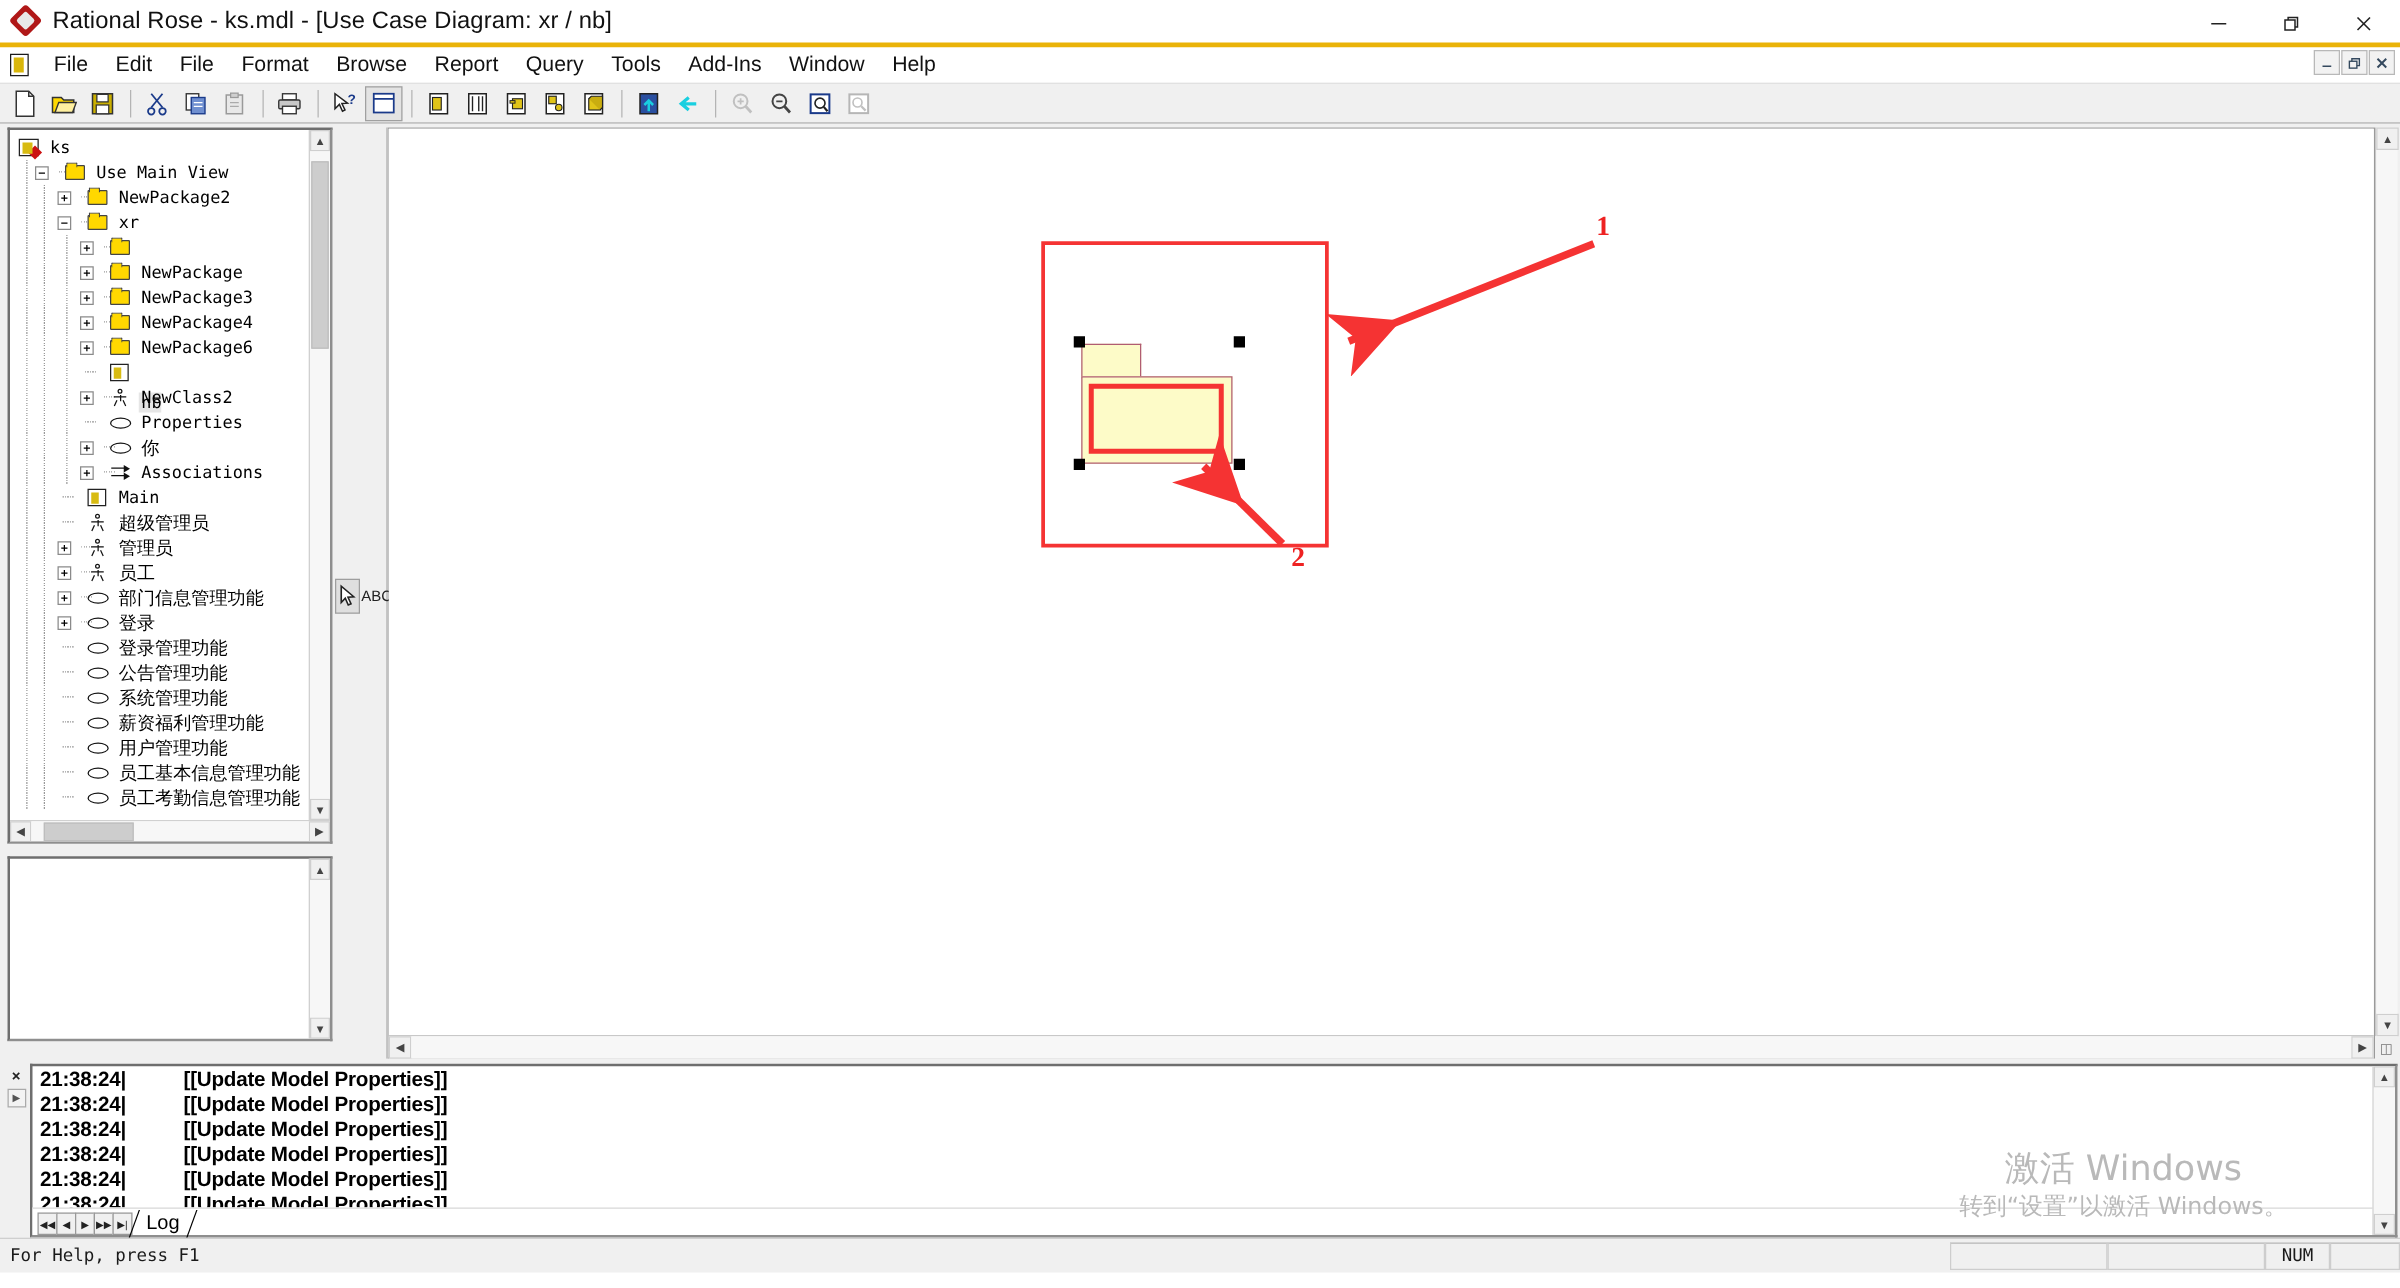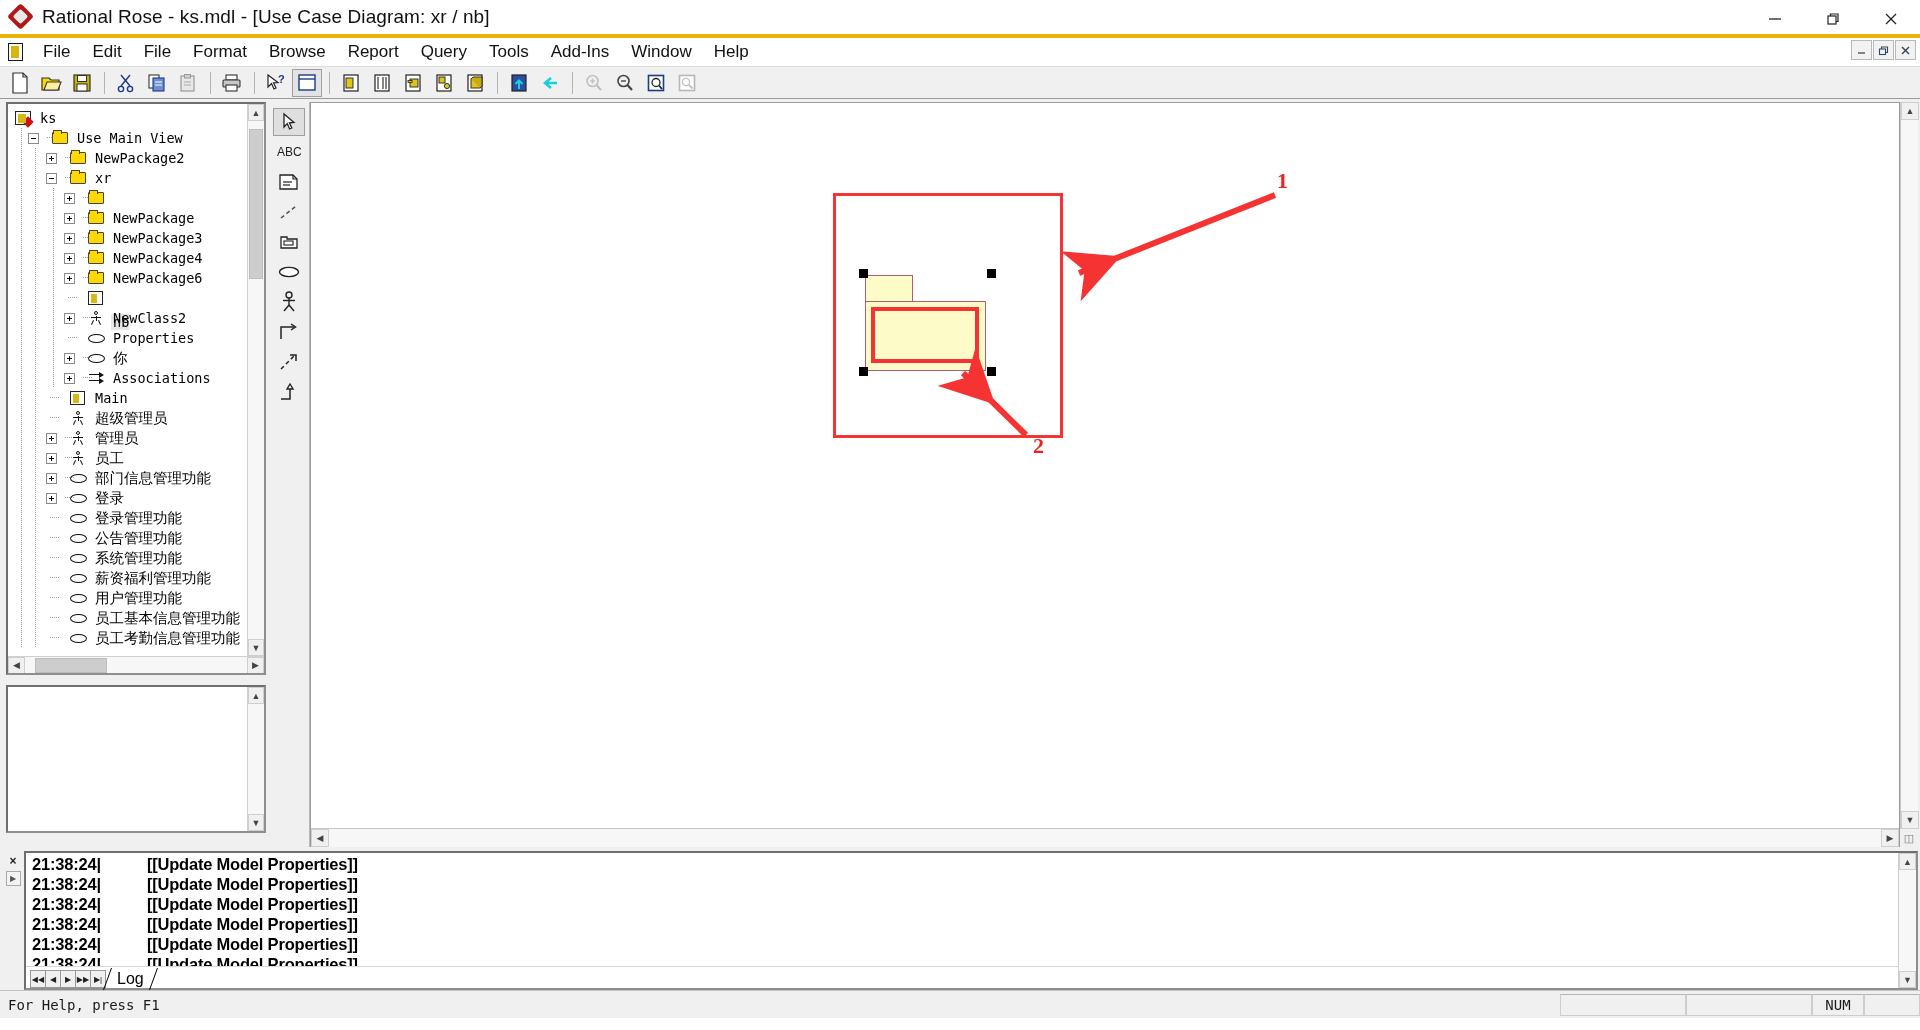--- a/index.html
+++ b/index.html
@@ -317,21 +317,21 @@
     padding-right: 2px;
     position: relative;
   }
   #diagbody { flex: 1; display: flex; min-height: 0; }
   
   #palette {
     width: 42px;
     background: #f0f0f0;
     border-right: 1px solid #b8b8b8;
     padding-top: 6px;
-    display: flex; flex-direction: column; align-items: center;
+    display: flex; align-items: center;
   }
   #palette .ptool {
     width: 32px; height: 28px; margin-bottom: 2px;
     display: flex; align-items: center; justify-content: center;
     position: relative;
   }
   #palette .ptool.active {
     background: #dfdfdf; border: 1px solid #9e9e9e;
   }
   #palette .ptool svg { display:block; }
@@ -1320,20 +1320,24 @@
       <div class="navbtn">▶▶</div>
       <div class="navbtn">▶|</div>
       <div class="tablabel">Log</div>
     </div>
     <div id="log-vsb">
       <div class="sb-arrow">▲</div>
       <div class="sb-track"></div>
       <div class="sb-arrow">▼</div>
     </div>
   </div>
+  <div id="watermark">
+    <div class="wm1">激活 Windows</div>
+    <div class="wm2">转到“设置”以激活 Windows。</div>
+  </div>
 </div>
 
 <div id="statusbar">
   <div class="cell" id="sb-help">For Help, press F1</div>
   <div class="cell bordered" id="sb-e1"></div>
   <div class="cell bordered" id="sb-e2"></div>
   <div class="cell bordered" id="sb-num">NUM</div>
   <div class="cell bordered" id="sb-e3"></div>
 </div>
 

